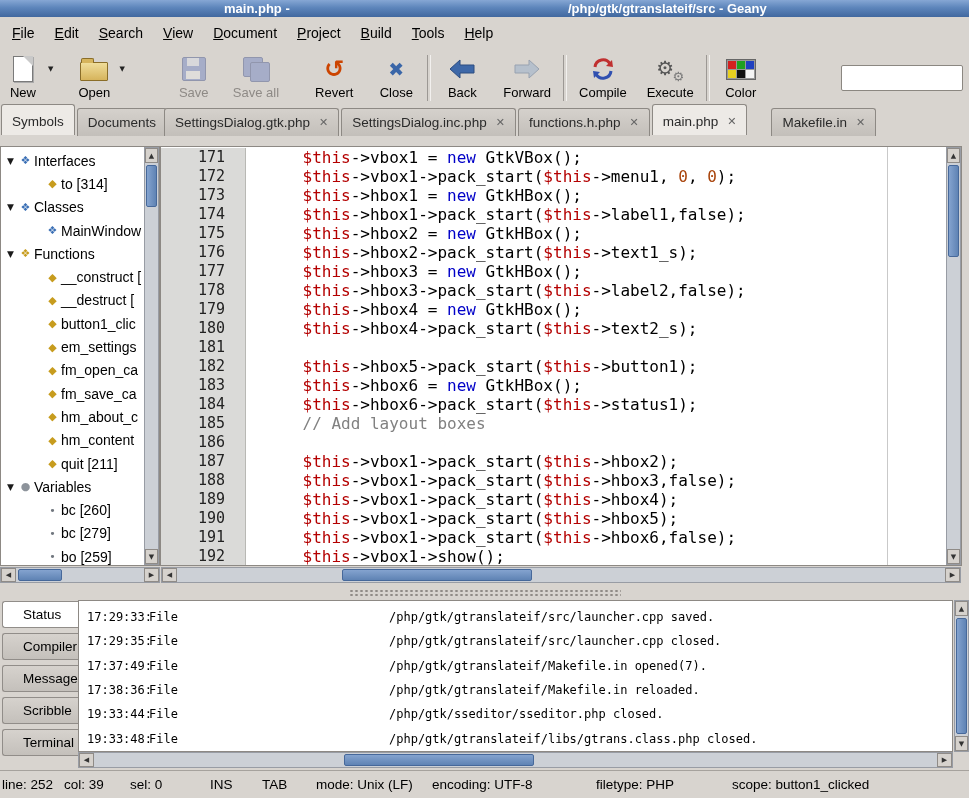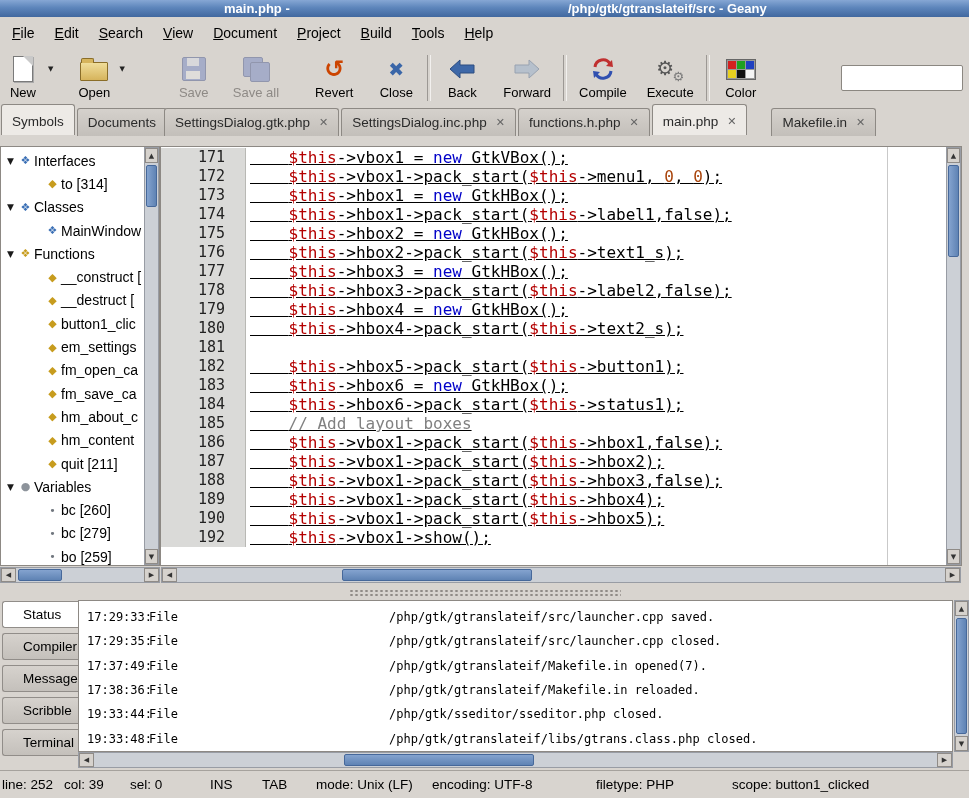--- a/index.html
+++ b/index.html
@@ -75,21 +75,21 @@
   .trow .ticn{width:17px;text-align:center;font-size:11px;flex:none;font-family:"DejaVu Sans",sans-serif;}
   .trow.lvl0{padding-left:3px;} .trow.lvl1{padding-left:30px;}
 
   .editor{position:absolute;left:160px;top:146px;width:802px;height:420px;background:#fff;
     border:1px solid #8d8984;box-sizing:border-box;overflow:hidden;}
   .codearea{position:absolute;left:0;top:0;right:16px;bottom:0;overflow:hidden;padding-top:1px;}
   .codearea::after{content:"";position:absolute;left:726px;top:0;height:100%;border-left:1px solid #c9c9c9;}
   .code-row{display:flex;height:19px;font-family:"DejaVu Sans Mono",monospace;font-size:16px;line-height:19px;white-space:pre;}
   .gutter{width:64px;flex:none;background:#dadad8;color:#222;text-align:right;padding-right:20px;
     font-size:15px;border-right:1px solid #b8b8b4;}
-  .codetext{padding-left:4px;text-decoration:underline;}
+  .codetext{padding-left:18px;}
   .t-p{color:#000;} .t-v{color:#b40000;} .t-k{color:#0000c8;} .t-n{color:#a8430a;} .t-c{color:#818181;}
 
   
   .sb{position:absolute;background:#ccd0d6;border:1px solid #989ca4;box-sizing:border-box;}
   .sb-btn{position:absolute;background:#d6d2cd;border:1px solid #8f8b87;color:#333;display:flex;
     align-items:center;justify-content:center;font-size:7px;font-family:"DejaVu Sans",sans-serif;box-sizing:border-box;}
   .sb-thumb{position:absolute;background:linear-gradient(90deg,#84a3cf,#5f83b4);border:1px solid #46689a;
     border-radius:2px;box-sizing:border-box;}
   .sb-h .sb-thumb{background:linear-gradient(#84a3cf,#5f83b4);}
   .sb-v .sb-btn{left:0;right:0;height:15px;}
@@ -415,25 +415,26 @@
         <div class="code-row" data-name="code-line"><span class="gutter" data-name="line-number">176</span><span class="codetext" data-name="code-text"><span class="t-p">    </span><span class="t-v">$this</span><span class="t-p">-&gt;hbox2-&gt;pack_start(</span><span class="t-v">$this</span><span class="t-p">-&gt;text1_s);</span></span></div>
         <div class="code-row" data-name="code-line"><span class="gutter" data-name="line-number">177</span><span class="codetext" data-name="code-text"><span class="t-p">    </span><span class="t-v">$this</span><span class="t-p">-&gt;hbox3 = </span><span class="t-k">new</span><span class="t-p"> GtkHBox();</span></span></div>
         <div class="code-row" data-name="code-line"><span class="gutter" data-name="line-number">178</span><span class="codetext" data-name="code-text"><span class="t-p">    </span><span class="t-v">$this</span><span class="t-p">-&gt;hbox3-&gt;pack_start(</span><span class="t-v">$this</span><span class="t-p">-&gt;label2,false);</span></span></div>
         <div class="code-row" data-name="code-line"><span class="gutter" data-name="line-number">179</span><span class="codetext" data-name="code-text"><span class="t-p">    </span><span class="t-v">$this</span><span class="t-p">-&gt;hbox4 = </span><span class="t-k">new</span><span class="t-p"> GtkHBox();</span></span></div>
         <div class="code-row" data-name="code-line"><span class="gutter" data-name="line-number">180</span><span class="codetext" data-name="code-text"><span class="t-p">    </span><span class="t-v">$this</span><span class="t-p">-&gt;hbox4-&gt;pack_start(</span><span class="t-v">$this</span><span class="t-p">-&gt;text2_s);</span></span></div>
         <div class="code-row" data-name="code-line"><span class="gutter" data-name="line-number">181</span></div>
         <div class="code-row" data-name="code-line"><span class="gutter" data-name="line-number">182</span><span class="codetext" data-name="code-text"><span class="t-p">    </span><span class="t-v">$this</span><span class="t-p">-&gt;hbox5-&gt;pack_start(</span><span class="t-v">$this</span><span class="t-p">-&gt;button1);</span></span></div>
         <div class="code-row" data-name="code-line"><span class="gutter" data-name="line-number">183</span><span class="codetext" data-name="code-text"><span class="t-p">    </span><span class="t-v">$this</span><span class="t-p">-&gt;hbox6 = </span><span class="t-k">new</span><span class="t-p"> GtkHBox();</span></span></div>
         <div class="code-row" data-name="code-line"><span class="gutter" data-name="line-number">184</span><span class="codetext" data-name="code-text"><span class="t-p">    </span><span class="t-v">$this</span><span class="t-p">-&gt;hbox6-&gt;pack_start(</span><span class="t-v">$this</span><span class="t-p">-&gt;status1);</span></span></div>
         <div class="code-row" data-name="code-line"><span class="gutter" data-name="line-number">185</span><span class="codetext" data-name="code-text"><span class="t-p">    </span><span class="t-c">// Add layout boxes</span></span></div>
-        <div class="code-row" data-name="code-line"><span class="gutter" data-name="line-number">186</span><span class="codetext" data-name="code-text"><span class="t-p">    </span><span class="t-v">$this</span><span class="t-p">-&gt;vbox1-&gt;pack_start(</span><span class="t-v">$this</span><span class="t-p">-&gt;hbox1,false);</span></span></div>
+        <div class="code-row" data-name="code-line"><span class="gutter" data-name="line-number">186</span></div>
         <div class="code-row" data-name="code-line"><span class="gutter" data-name="line-number">187</span><span class="codetext" data-name="code-text"><span class="t-p">    </span><span class="t-v">$this</span><span class="t-p">-&gt;vbox1-&gt;pack_start(</span><span class="t-v">$this</span><span class="t-p">-&gt;hbox2);</span></span></div>
         <div class="code-row" data-name="code-line"><span class="gutter" data-name="line-number">188</span><span class="codetext" data-name="code-text"><span class="t-p">    </span><span class="t-v">$this</span><span class="t-p">-&gt;vbox1-&gt;pack_start(</span><span class="t-v">$this</span><span class="t-p">-&gt;hbox3,false);</span></span></div>
         <div class="code-row" data-name="code-line"><span class="gutter" data-name="line-number">189</span><span class="codetext" data-name="code-text"><span class="t-p">    </span><span class="t-v">$this</span><span class="t-p">-&gt;vbox1-&gt;pack_start(</span><span class="t-v">$this</span><span class="t-p">-&gt;hbox4);</span></span></div>
         <div class="code-row" data-name="code-line"><span class="gutter" data-name="line-number">190</span><span class="codetext" data-name="code-text"><span class="t-p">    </span><span class="t-v">$this</span><span class="t-p">-&gt;vbox1-&gt;pack_start(</span><span class="t-v">$this</span><span class="t-p">-&gt;hbox5);</span></span></div>
+        <div class="code-row" data-name="code-line"><span class="gutter" data-name="line-number">191</span><span class="codetext" data-name="code-text"><span class="t-p">    </span><span class="t-v">$this</span><span class="t-p">-&gt;vbox1-&gt;pack_start(</span><span class="t-v">$this</span><span class="t-p">-&gt;hbox6,false);</span></span></div>
         <div class="code-row" data-name="code-line"><span class="gutter" data-name="line-number">192</span><span class="codetext" data-name="code-text"><span class="t-p">    </span><span class="t-v">$this</span><span class="t-p">-&gt;vbox1-&gt;show();</span></span></div>
       </div>
   </div>
   <div class="sb sb-v edit-vscroll" data-name="editor-vertical-scrollbar">
     <span class="sb-btn up" data-name="scroll-up-arrow-icon">▲</span>
     <span class="sb-thumb" data-name="scrollbar-thumb"></span>
     <span class="sb-btn down" data-name="scroll-down-arrow-icon">▼</span>
   </div>
 
   <div class="hscroll-row" data-name="hscroll-row"></div>

